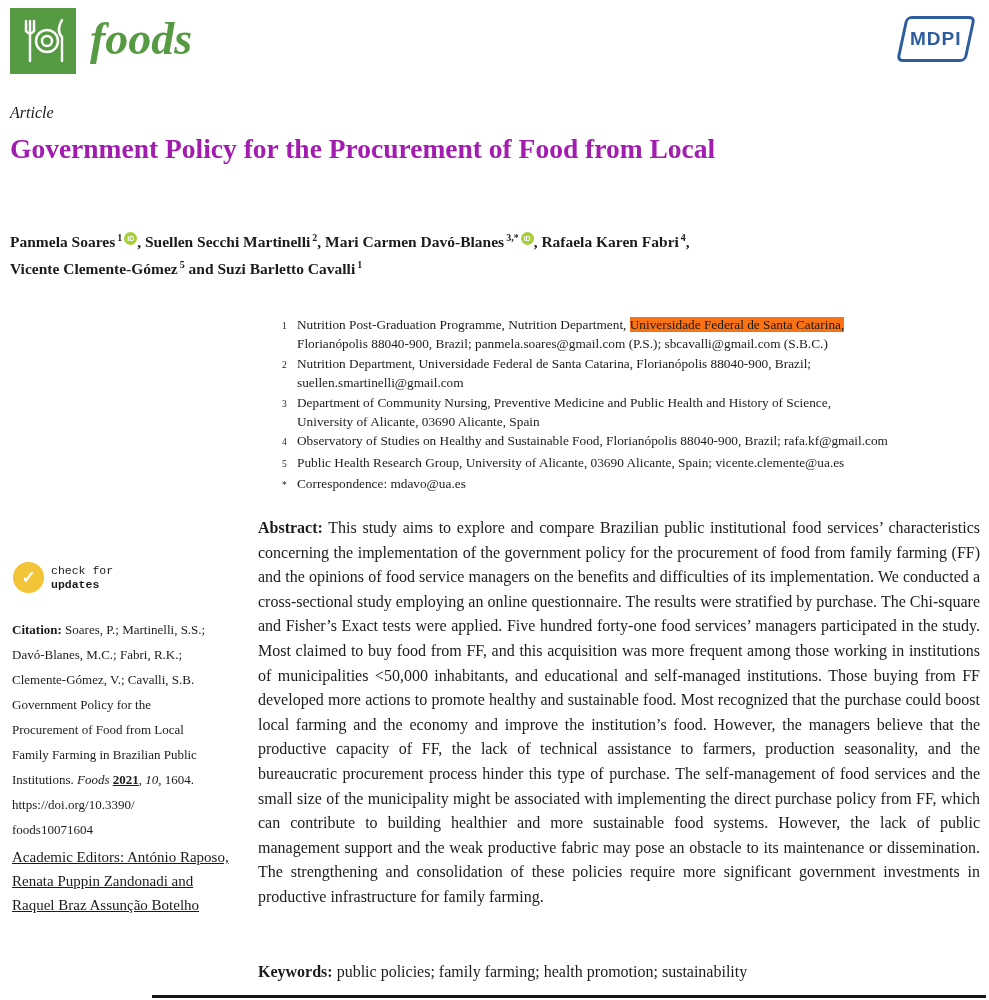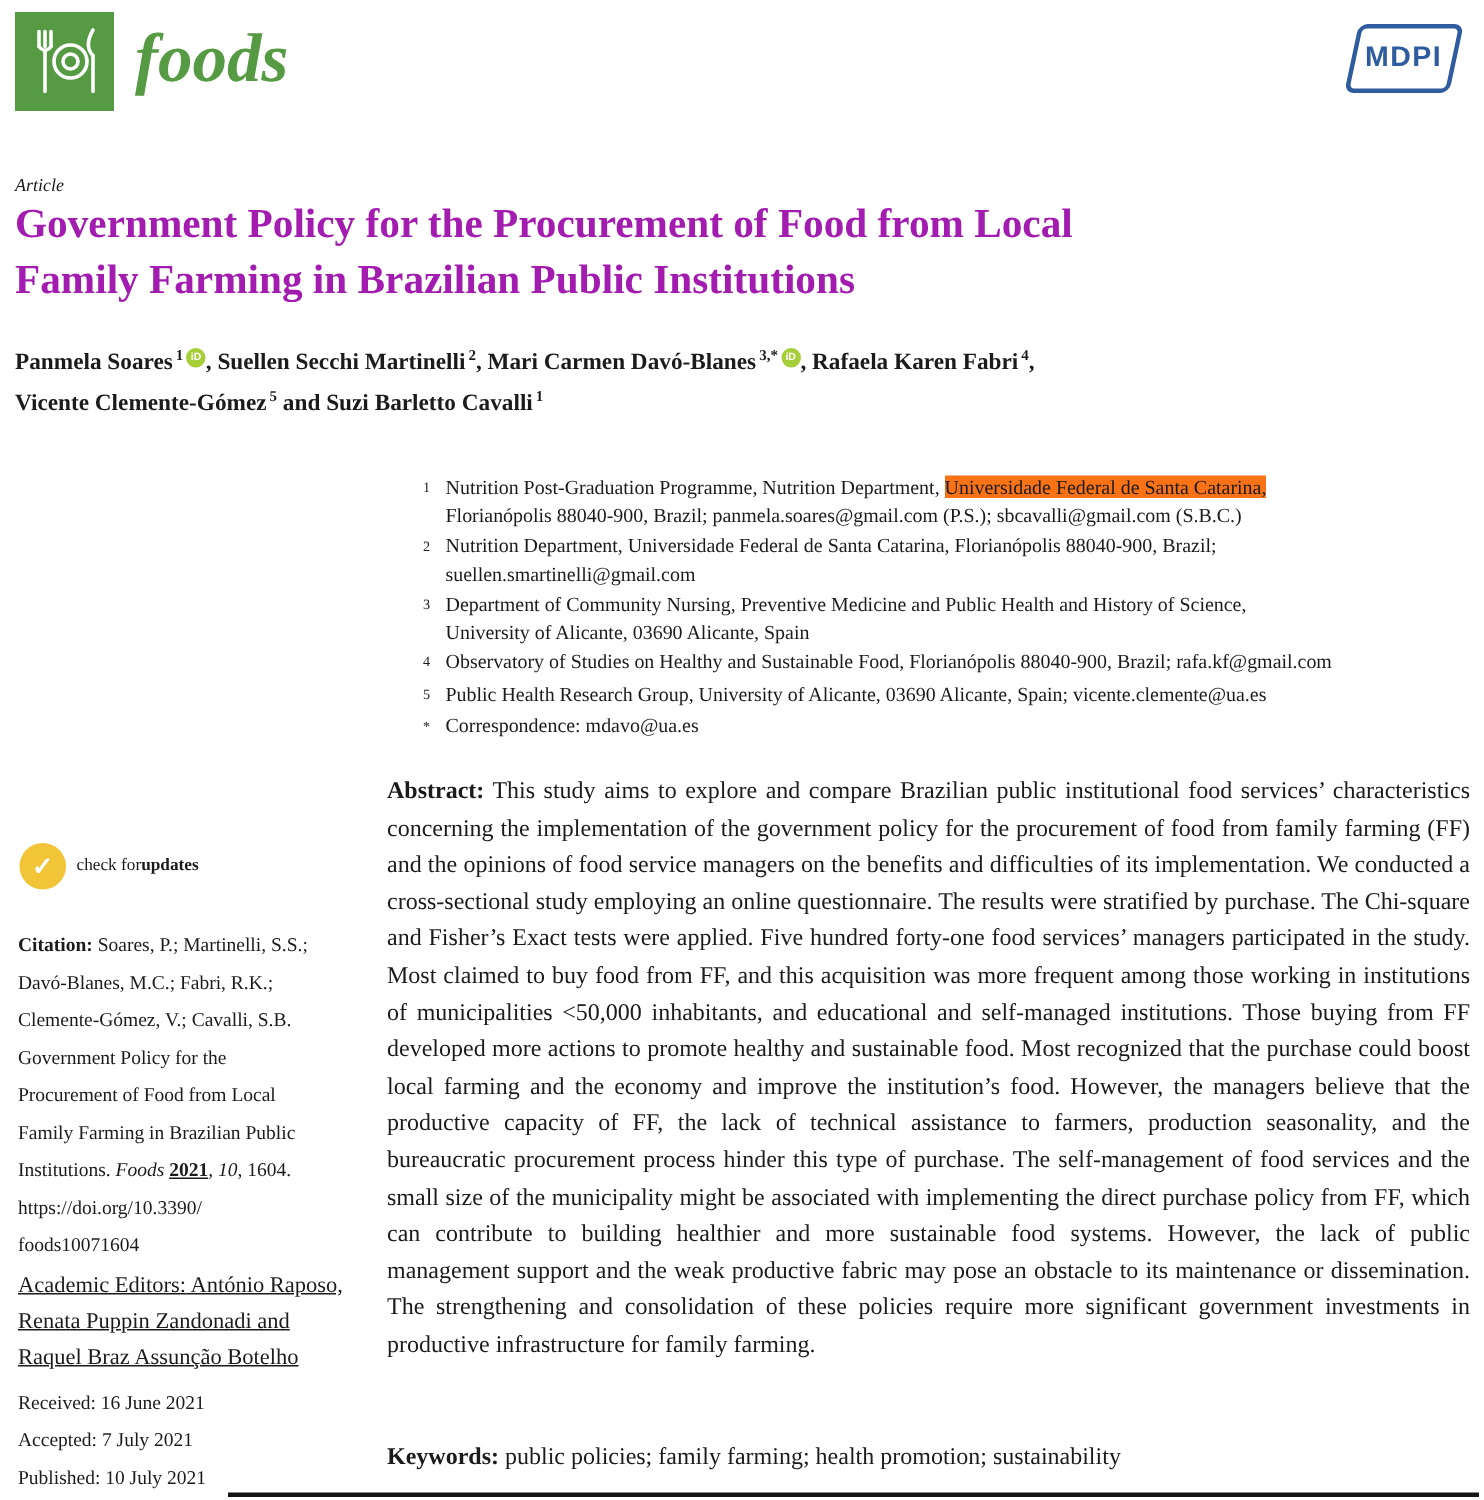--- a/index.html
+++ b/index.html
@@ -10,21 +10,21 @@
   .logo-box{position:absolute;left:10px;top:8px;width:66px;height:66px;background:#569b43;
             display:flex;align-items:center;justify-content:center;}
   .journal-name{position:absolute;left:90px;top:4px;height:70px;line-height:70px;
                 font-size:46px;font-style:italic;font-weight:bold;color:#569b43;}
   .mdpi-logo{position:absolute;right:18px;top:16px;width:64px;height:40px;border:3px solid #2e5c9e;
              border-radius:6px;transform:skewX(-12deg);display:flex;align-items:center;justify-content:center;}
   .mdpi-text{transform:skewX(12deg);font-family:"Liberation Sans",sans-serif;font-weight:bold;
              font-size:19px;color:#2e5c9e;letter-spacing:1px;}
 
   
-  .article-type{position:absolute;left:10px;top:104px;font-style:italic;font-size:12px;margin-top:12px;}
+  .article-type{position:absolute;left:10px;top:104px;font-style:italic;font-size:16px;}
   .title{position:absolute;left:10px;top:130px;margin:0;width:960px;
          font-size:27.5px;line-height:37px;font-weight:bold;color:#a21caf;}
   .authors{position:absolute;left:10px;top:227px;width:955px;
            font-size:15.5px;font-weight:bold;line-height:22.5px;}
   .au-sup{font-size:10px;vertical-align:super;margin-left:2px;}
   .orcid{display:inline-block;width:13px;height:13px;border-radius:50%;background:#a6ce39;color:#fff;
          font-family:"Liberation Sans",sans-serif;font-weight:bold;font-size:7px;line-height:13px;
          text-align:center;vertical-align:super;margin-left:2px;}
 
   
@@ -32,21 +32,21 @@
   .aff-row{display:flex;}
   .aff-marker{flex:0 0 15px;width:15px;font-size:9.5px;padding-top:2px;}
   .aff-text{flex:1;white-space:pre-line;}
   .hl{background:#f97316;}
 
   
   .check-badge{position:absolute;left:13px;top:562px;display:flex;align-items:center;gap:7px;}
   .badge-circle{width:31px;height:31px;border-radius:50%;background:#f2c437;display:flex;
                 align-items:center;justify-content:center;color:#fff;font-weight:bold;font-size:17px;
                 font-family:"Liberation Sans",sans-serif;}
-  .badge-text{display:flex;flex-direction:row;font-family:Liberation Serif, serif;
+  .badge-text{display:flex;flex-direction:column;font-family:Liberation Mono, monospace;
               font-size:11.5px;line-height:13.5px;color:#1a1a1a;}
   .bt2{font-weight:bold;}
   .cite-block{position:absolute;left:12px;top:617px;width:238px;font-size:13px;line-height:25px;white-space:pre-line;}
   .cite-label{font-weight:bold;}
   .editors-block{position:absolute;left:12px;top:845px;width:238px;font-size:15px;line-height:24px;white-space:pre-line;text-decoration:underline;}
   .dates-block{position:absolute;left:12px;top:922px;width:238px;font-size:13px;line-height:25px;}
 
   
   .abstract{position:absolute;left:258px;top:516px;width:722px;font-size:16px;line-height:24.6px;
             text-align:justify;hyphens:auto;}
@@ -75,21 +75,21 @@
         <path d="M45 5 C41 12 41 18 45 22 L45 46"></path>
       </g>
     </svg>
   </div>
   <div class="journal-name">foods</div>
   <div class="mdpi-logo">
     <span class="mdpi-text">MDPI</span>
   </div>
 
   <div class="article-type">Article</div>
-  <h1 class="title"><span>Government Policy for the Procurement of Food from Local</span><br><span>Family Farming in Brazilian Public Institutions</span></h1>
+  <h1 class="title"><span>Government Policy for the Procurement of Food from Local</span><br></h1>
 
   <div class="authors"><span>Panmela Soares</span><sup class="au-sup">1</sup><span class="orcid">iD</span><span>, </span><span>Suellen Secchi Martinelli</span><sup class="au-sup">2</sup><span>, </span><span>Mari Carmen Davó-Blanes</span><sup class="au-sup">3,*</sup><span class="orcid">iD</span><span>, </span><span>Rafaela Karen Fabri</span><sup class="au-sup">4</sup><span>,</span><br><span>Vicente Clemente-Gómez</span><sup class="au-sup">5</sup><span> and </span><span>Suzi Barletto Cavalli</span><sup class="au-sup">1</sup></div>
 
   <div class="affiliations">
     <div class="aff-row">
         <sup class="aff-marker">1</sup>
         <span class="aff-text"><span>Nutrition Post-Graduation Programme, Nutrition Department, </span><span class="hl">Universidade Federal de Santa Catarina,</span><span>
 Florianópolis 88040-900, Brazil; panmela.soares@gmail.com (P.S.); sbcavalli@gmail.com (S.B.C.)</span></span>
       </div>
     <div class="aff-row">
@@ -133,24 +133,19 @@
 Procurement of Food from Local
 Family Farming in Brazilian Public
 Institutions. </span><i>Foods</i><span> </span><b>2021</b><span>, </span><i>10</i><span>, 1604.
 https://doi.org/10.3390/
 foods10071604</span></div>
 
   <div class="editors-block"><span>Academic Editors:</span><span> António Raposo,
 Renata Puppin Zandonadi and
 Raquel Braz Assunção Botelho</span></div>
 
-  <div class="dates-block">
-    <div><span>Received:</span> <span>16 June 2021</span></div>
-    <div><span>Accepted:</span> <span>7 July 2021</span></div>
-    <div><span>Published:</span> <span>10 July 2021</span></div>
-  </div>
 
   <div class="abstract"><span class="abs-label">Abstract:</span><span> This study aims to explore and compare Brazilian public institutional food services’ characteristics concerning the implementation of the government policy for the procurement of food from family farming (FF) and the opinions of food service managers on the benefits and difficulties of its implementation. We conducted a cross-sectional study employing an online questionnaire. The results were stratified by purchase. The Chi-square and Fisher’s Exact tests were applied. Five hundred forty-one food services’ managers participated in the study. Most claimed to buy food from FF, and this acquisition was more frequent among those working in institutions of municipalities &lt;50,000 inhabitants, and educational and self-managed institutions. Those buying from FF developed more actions to promote healthy and sustainable food. Most recognized that the purchase could boost local farming and the economy and improve the institution’s food. However, the managers believe that the productive capacity of FF, the lack of technical assistance to farmers, production seasonality, and the bureaucratic procurement process hinder this type of purchase. The self-management of food services and the small size of the municipality might be associated with implementing the direct purchase policy from FF, which can contribute to building healthier and more sustainable food systems. However, the lack of public management support and the weak productive fabric may pose an obstacle to its maintenance or dissemination. The strengthening and consolidation of these policies require more significant government investments in productive infrastructure for family farming.</span></div>
 
   <div class="keywords"><span class="kw-label">Keywords:</span><span> public policies; family farming; health promotion; sustainability</span></div>
 
   <div class="bottom-rule"></div>
 </div>
 
 </body></html>

